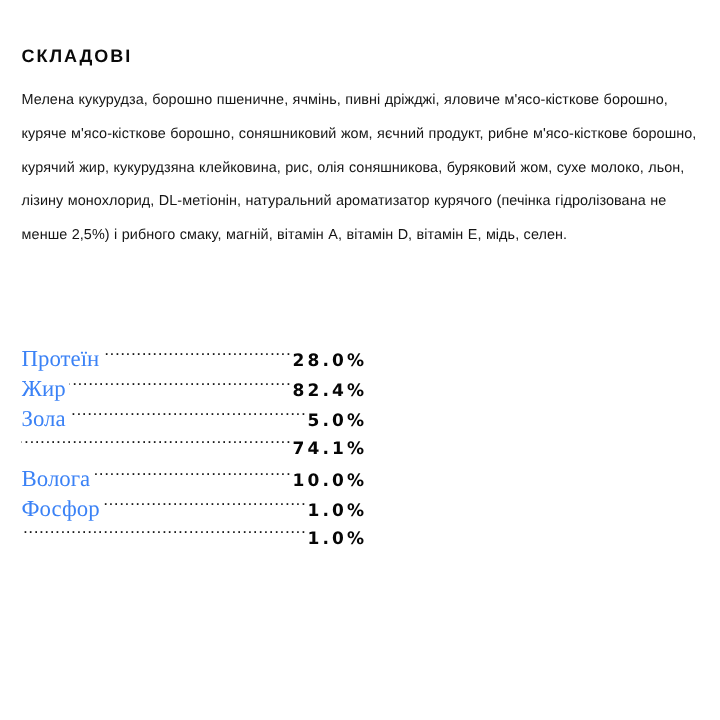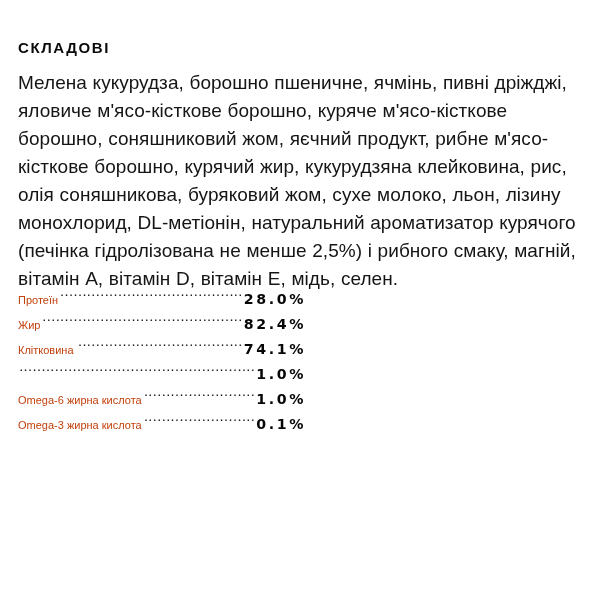--- a/index.html
+++ b/index.html
@@ -45,21 +45,21 @@
   #analysis-section {
     position: absolute;
     left: 18px;
     top: 274px;
     width: 320px;
   }
 
   
   .ingredients-body {
     margin-top: 14px;
-    font-size: 19px;
+    font-size: 12px;
     line-height: 28px;
     color: #151515;
     letter-spacing: 0.05px;
     width: 578px;
     text-align: left;
     word-spacing: 0.3px;
   }
 
   
   .analysis-list {
@@ -71,25 +71,26 @@
   .analysis-row {
     display: flex;
     align-items: baseline;
     height: 25px;
     width: 288px;
     white-space: nowrap;
     overflow: hidden;
   }
 
   .nutrient-label {
-    font-size: 11px;
+    font-size: 19px;
     line-height: 25px;
-    color: #c2410c;
+    color: #3b82f6;
     flex: 0 0 auto;
     padding-right: 3px;
+    font-family: Liberation Serif, serif;
   }
 
   .leader {
     flex: 1 1 auto;
     overflow: hidden;
     height: 1em;
     position: relative;
     min-width: 4px;
   }
   .leader::before {
@@ -133,34 +134,38 @@
           <span class="nutrient-label">Протеїн</span>
           <span class="leader"></span>
           <span class="nutrient-value">28.0%</span>
         </li>
         <li class="analysis-row">
           <span class="nutrient-label">Жир</span>
           <span class="leader"></span>
           <span class="nutrient-value">82.4%</span>
         </li>
         <li class="analysis-row">
-          <span class="nutrient-label">Клітковина</span>
+          <span class="nutrient-label">Зола</span>
+          <span class="leader"></span>
+          <span class="nutrient-value">5.0%</span>
+        </li>
+        <li class="analysis-row">
           <span class="leader"></span>
           <span class="nutrient-value">74.1%</span>
         </li>
         <li class="analysis-row">
+          <span class="nutrient-label">Волога</span>
+          <span class="leader"></span>
+          <span class="nutrient-value">10.0%</span>
+        </li>
+        <li class="analysis-row">
+          <span class="nutrient-label">Фосфор</span>
           <span class="leader"></span>
           <span class="nutrient-value">1.0%</span>
         </li>
         <li class="analysis-row">
-          <span class="nutrient-label">Omega-6 жирна кислота</span>
           <span class="leader"></span>
           <span class="nutrient-value">1.0%</span>
-        </li>
-        <li class="analysis-row">
-          <span class="nutrient-label">Omega-3 жирна кислота</span>
-          <span class="leader"></span>
-          <span class="nutrient-value">0.1%</span>
         </li>
       </ul>
   </section>
 
 </div>
 
 </body></html>

